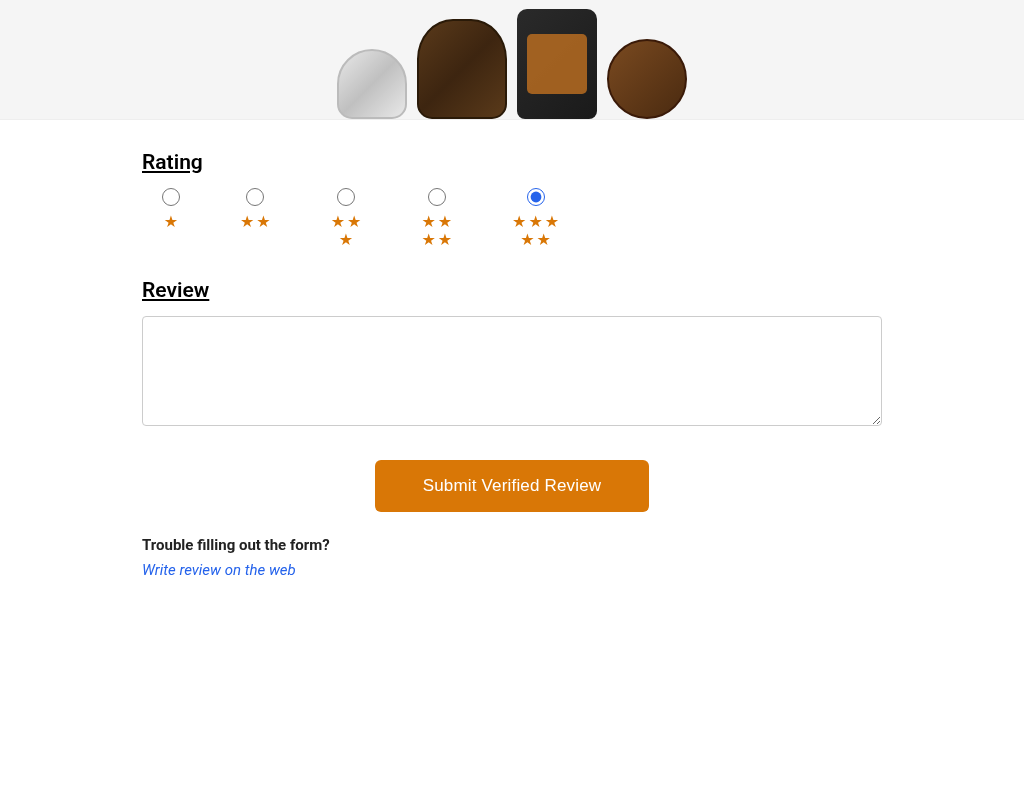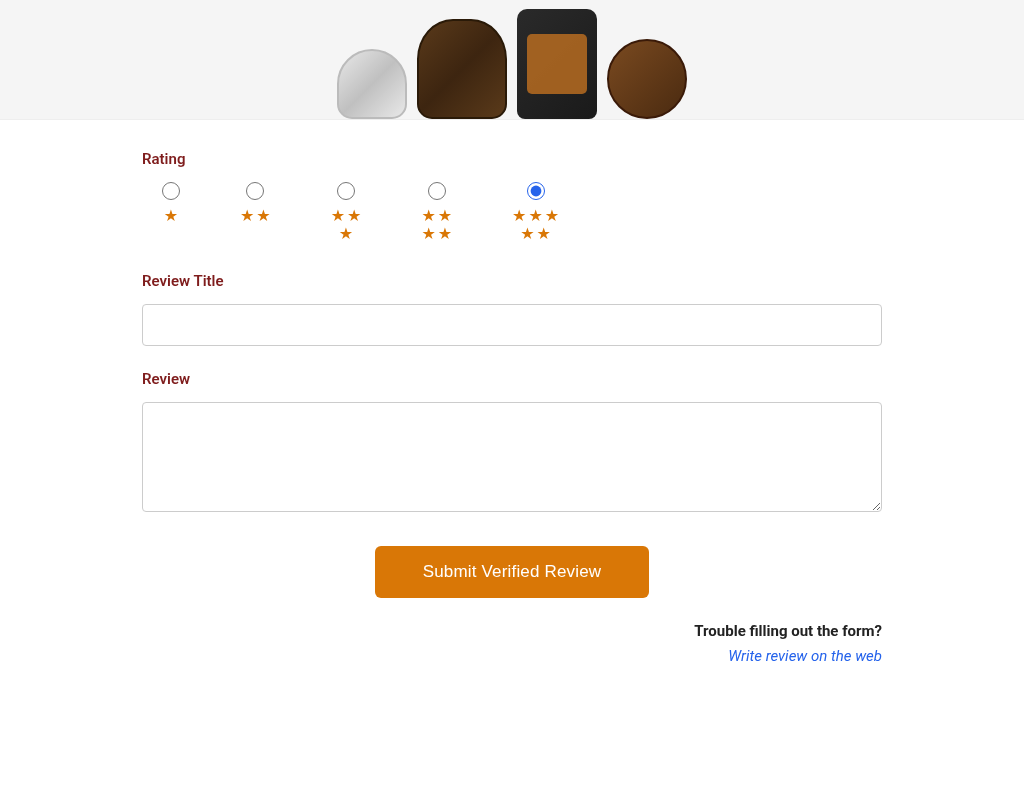--- a/index.html
+++ b/index.html
@@ -85,24 +85,25 @@
       border: 2px solid #3a1a08;
     }
 
     .form-container {
       max-width: 820px;
       margin: 0 auto;
       padding: 30px 40px;
     }
 
     .section-label {
-      font-size: 15px;
+      font-size: 21px;
       font-weight: 600;
-      color: #7f1d1d;
+      color: #000000;
       margin-bottom: 14px;
+      text-decoration: underline;
     }
 
     .rating-section {
       margin-bottom: 30px;
     }
 
     .rating-options {
       display: flex;
       gap: 60px;
       align-items: flex-start;
@@ -186,21 +187,21 @@
       border: none;
       border-radius: 6px;
       padding: 16px 48px;
       font-size: 17px;
       font-weight: 500;
       cursor: pointer;
       letter-spacing: 0.01em;
     }
 
     .trouble-area {
-      text-align: right;
+      text-align: left;
       padding-bottom: 20px;
     }
 
     .trouble-text {
       font-size: 15px;
       font-weight: 700;
       color: #222;
       margin-bottom: 6px;
     }
 
@@ -289,24 +290,20 @@
           <div class="stars-row">
             <span class="star">★</span>
             <span class="star">★</span>
           </div>
         </div>
       </label>
 
     </div>
   </div>
 
-  <div class="review-title-section">
-    <div class="section-label">Review Title</div>
-    <input type="text" class="review-title-input" placeholder="" style="">
-  </div>
 
   <div class="review-section">
     <div class="section-label">Review</div>
     <textarea class="review-textarea" placeholder="" style=""></textarea>
   </div>
 
   <div class="submit-area">
     <button class="submit-button">Submit Verified Review</button>
   </div>
 

